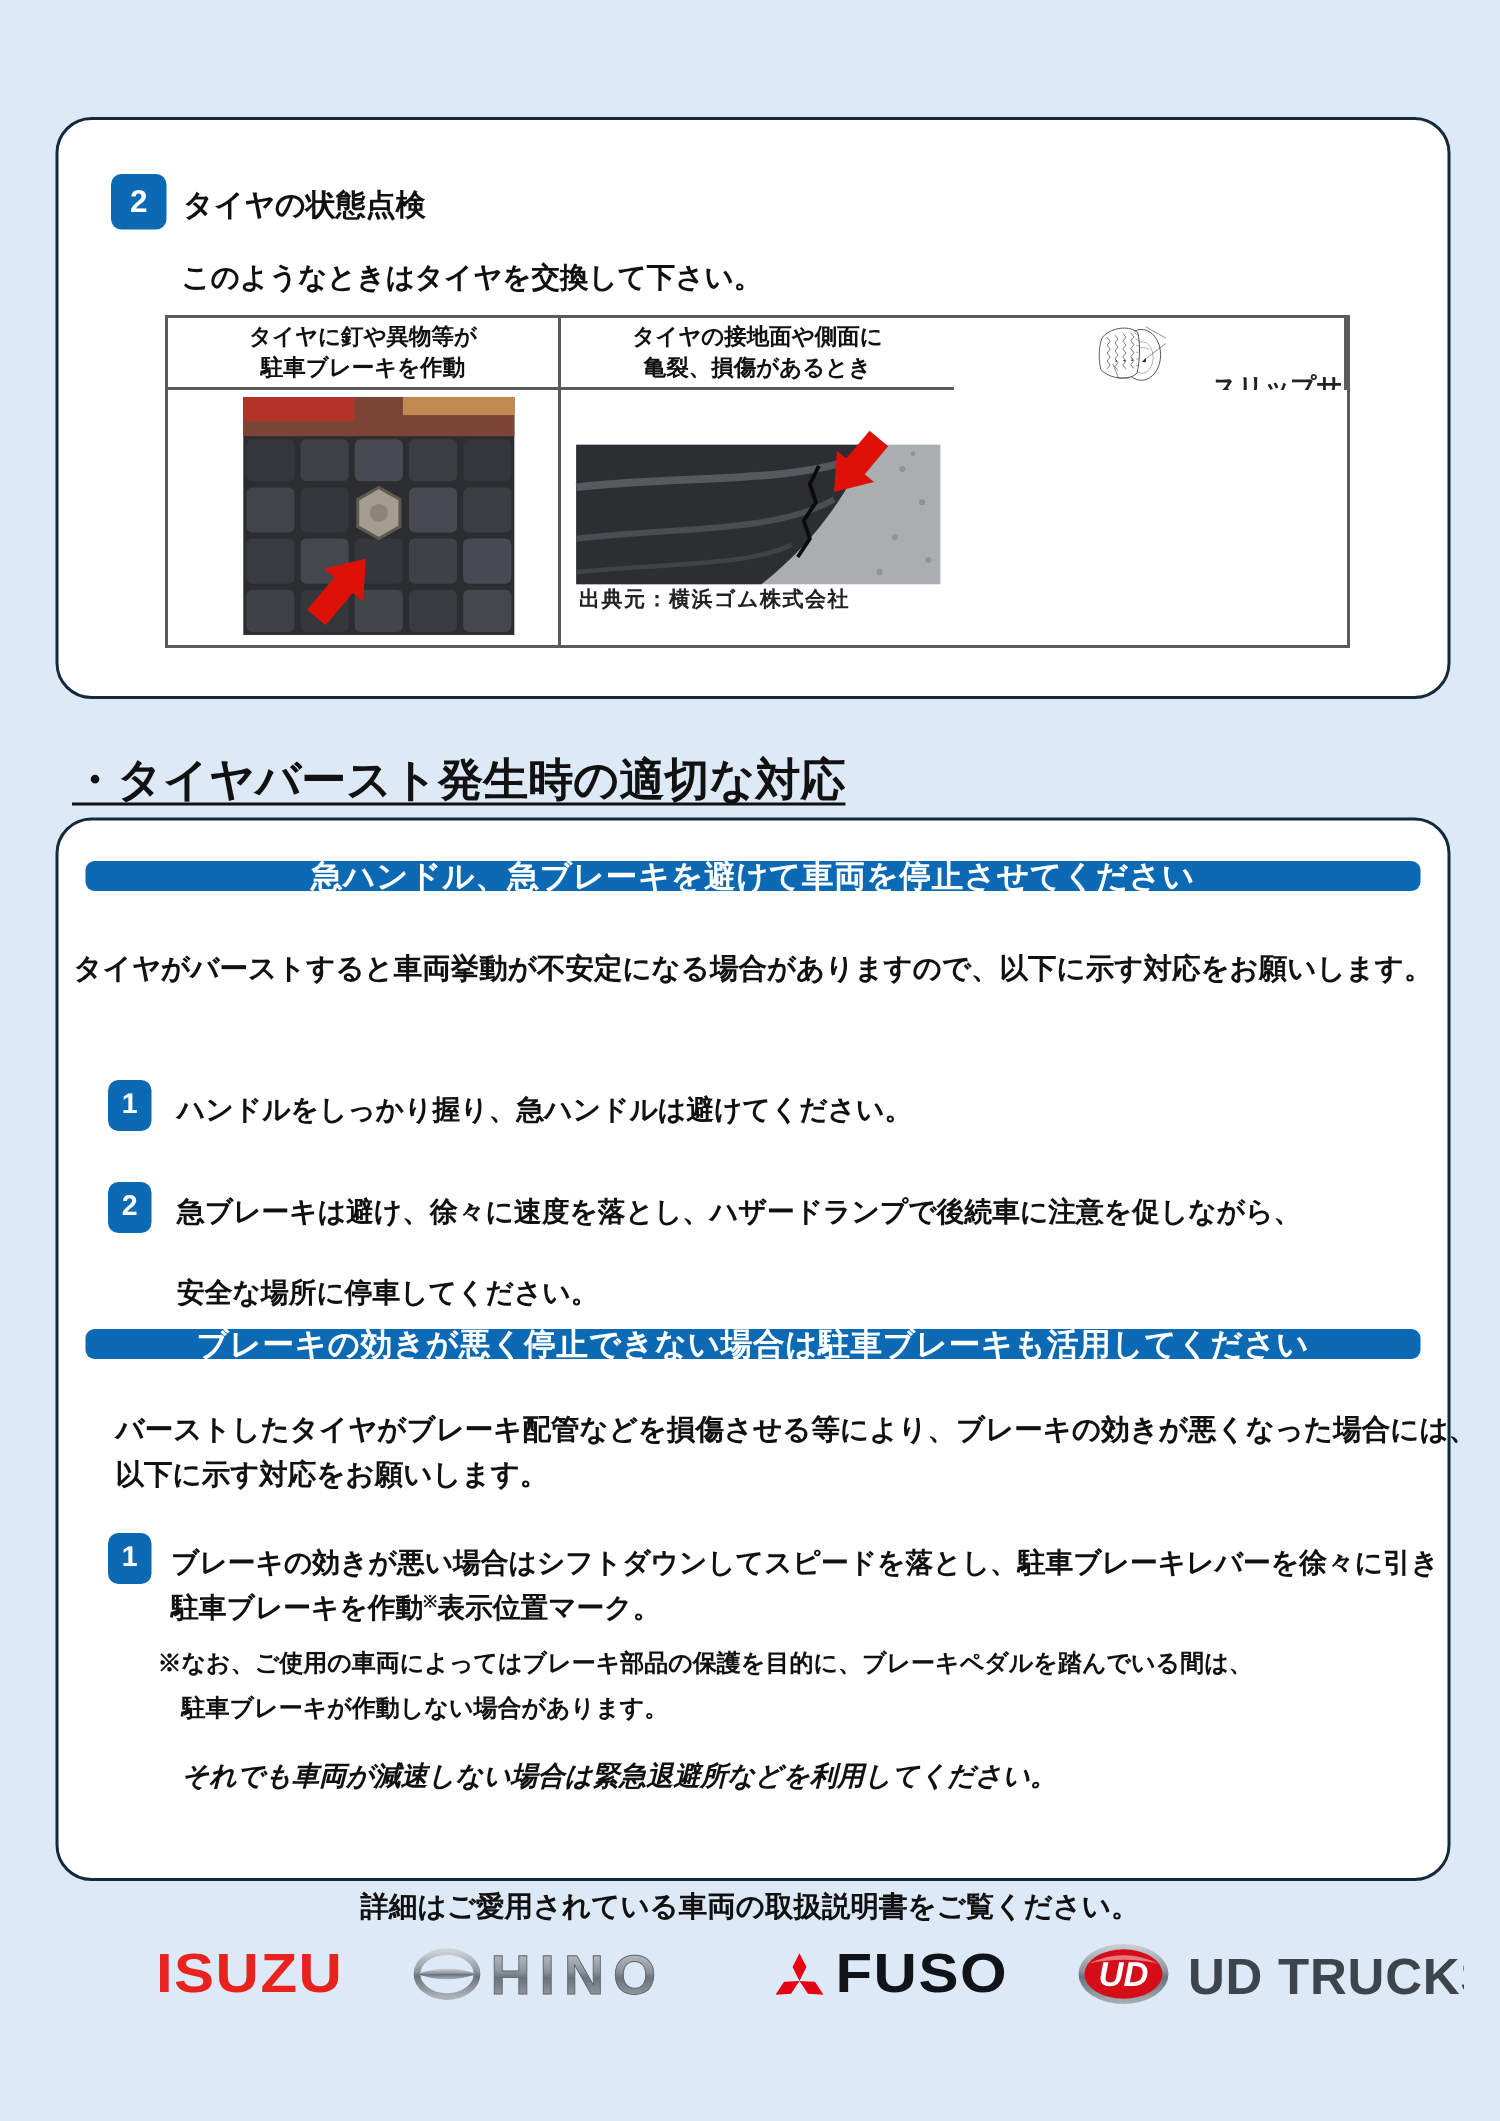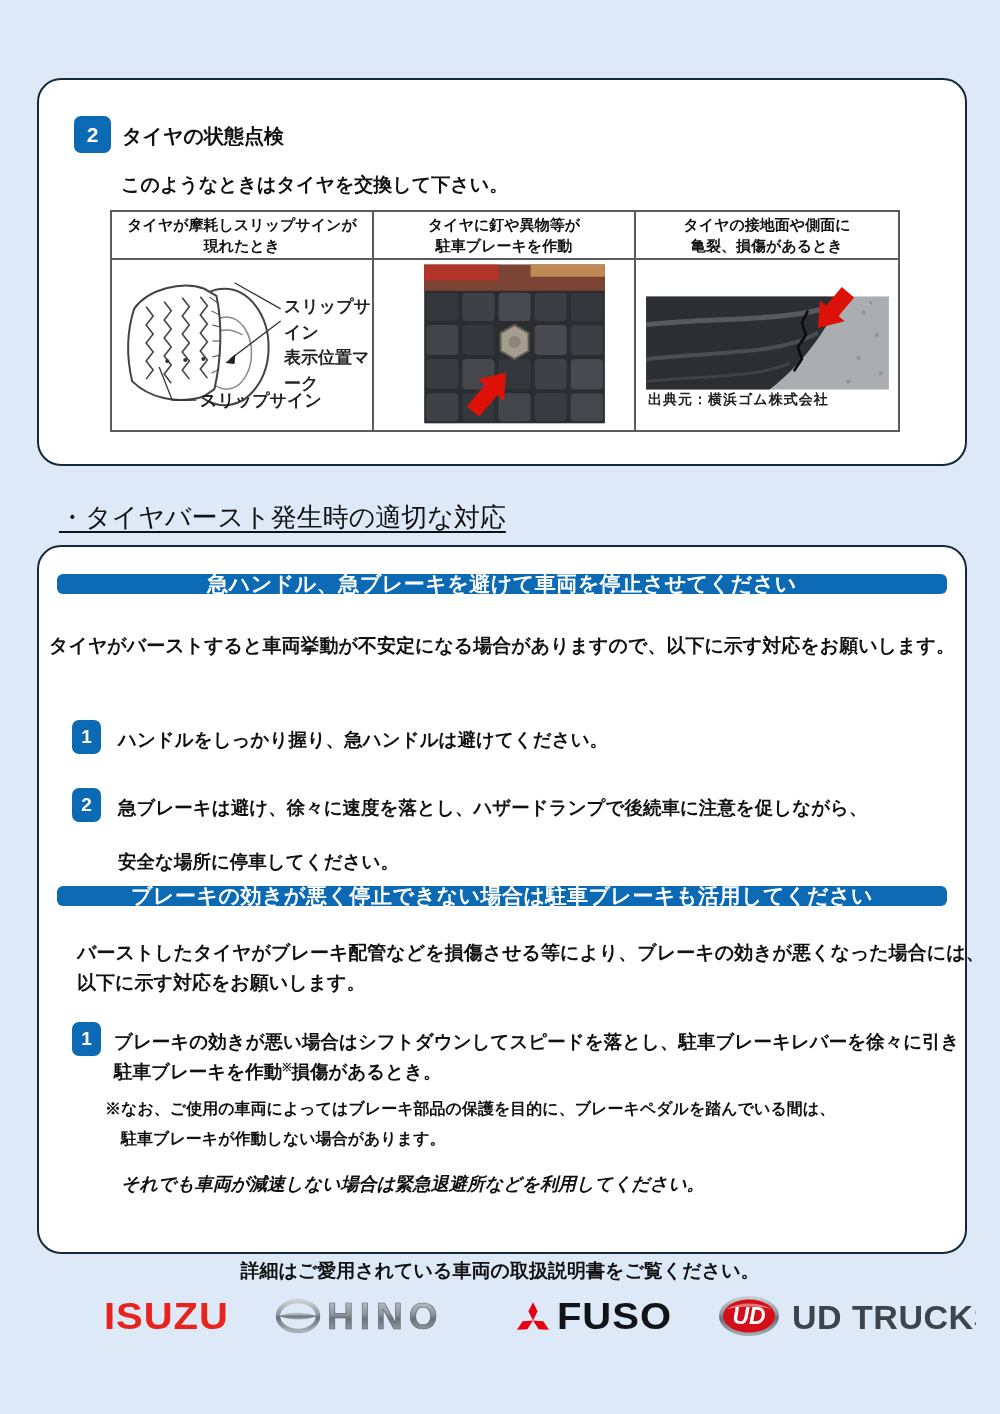--- a/index.html
+++ b/index.html
@@ -46,22 +46,22 @@
     position: absolute; font-size: 17px; font-weight: bold; line-height: 1.5; color: #222;
   }
   .source-credit {
     position: absolute; left: 12px; top: 131px;
     font-size: 14px; font-weight: bold; color: #222; letter-spacing: 1px;
   }
 
   
   #burst-heading {
     position: absolute; left: 48px; top: 500px;
-    font-size: 26px; font-weight: normal;
-    text-decoration: underline; text-underline-offset: 5px; text-decoration-thickness: 2px; margin-left: 11px;
+    font-size: 30px; font-weight: bold;
+    text-decoration: underline; text-underline-offset: 5px; text-decoration-thickness: 2px;
   }
   .banner {
     position: absolute; left: 18px; width: 890px; height: 20px;
     background: #0c69b4; border-radius: 6px;
     color: #fff; font-weight: bold; font-size: 21px;
     display: flex; align-items: center; justify-content: center;
     letter-spacing: 0.5px;
   }
   .body-text { position: absolute; font-weight: bold; font-size: 19px; color: #111; white-space: nowrap; }
   .step-text { position: absolute; font-weight: bold; font-size: 18.5px; color: #111; white-space: nowrap; }
@@ -86,24 +86,20 @@
 
 <div class="page">
 
   <div id="inspection-box" class="white-box">
     <div class="num-badge badge-lg" style="left:35px; top:36px;">2</div>
     <div class="abs t-bold" style="left:83px; top:43px; font-size:20px;">タイヤの状態点検</div>
     <div class="abs t-bold" style="left:82px; top:92px; font-size:19px;">このようなときはタイヤを交換して下さい。</div>
 
     <div class="check-table">
 
-      <div class="ct-h rb">
-        <span>タイヤが摩耗しスリップサインが</span>
-        <span>現れたとき</span>
-      </div>
       <div class="ct-h rb">
         <span>タイヤに釘や異物等が</span>
         <span>駐車ブレーキを作動</span>
       </div>
       <div class="ct-h">
         <span>タイヤの接地面や側面に</span>
         <span>亀裂、損傷があるとき</span>
       </div>
 
       <div class="ct-b rb">
@@ -224,21 +220,21 @@
     <div class="step-text" style="left:79px; top:302px;">安全な場所に停車してください。</div>
 
     <div class="banner" style="top:339px;">ブレーキの効きが悪く停止できない場合は駐車ブレーキも活用してください</div>
 
     <div class="body-text" style="left:38px; top:393px;">バーストしたタイヤがブレーキ配管などを損傷させる等により、ブレーキの効きが悪くなった場合には、</div>
     <div class="body-text" style="left:38px; top:423px;">以下に示す対応をお願いします。</div>
 
     <div class="num-badge badge-sm" style="left:33px; top:475px;">1</div>
     <div class="step-text" style="left:75px; top:482px;">ブレーキの効きが悪い場合はシフトダウンしてスピードを落とし、駐車ブレーキレバーを徐々に引き</div>
     <div class="step-text" style="left:75px; top:512px;">
-      <span>駐車ブレーキを作動</span><sup class="ref">※</sup><span>損傷があるとき。</span>
+      <span>駐車ブレーキを作動</span><sup class="ref">※</sup><span>表示位置マーク。</span>
     </div>
 
     <div class="note-text" style="left:66px; top:552px;">※なお、ご使用の車両によってはブレーキ部品の保護を目的に、ブレーキペダルを踏んでいる間は、</div>
     <div class="note-text" style="left:82px; top:582px;">駐車ブレーキが作動しない場合があります。</div>
 
     <div class="note-text" style="left:82px; top:625px; font-size:18px;font-style:italic;">それでも車両が減速しない場合は緊急退避所などを利用してください。</div>
   </div>
 
   <div id="footer-note">詳細はご愛用されている車両の取扱説明書をご覧ください。</div>
 

